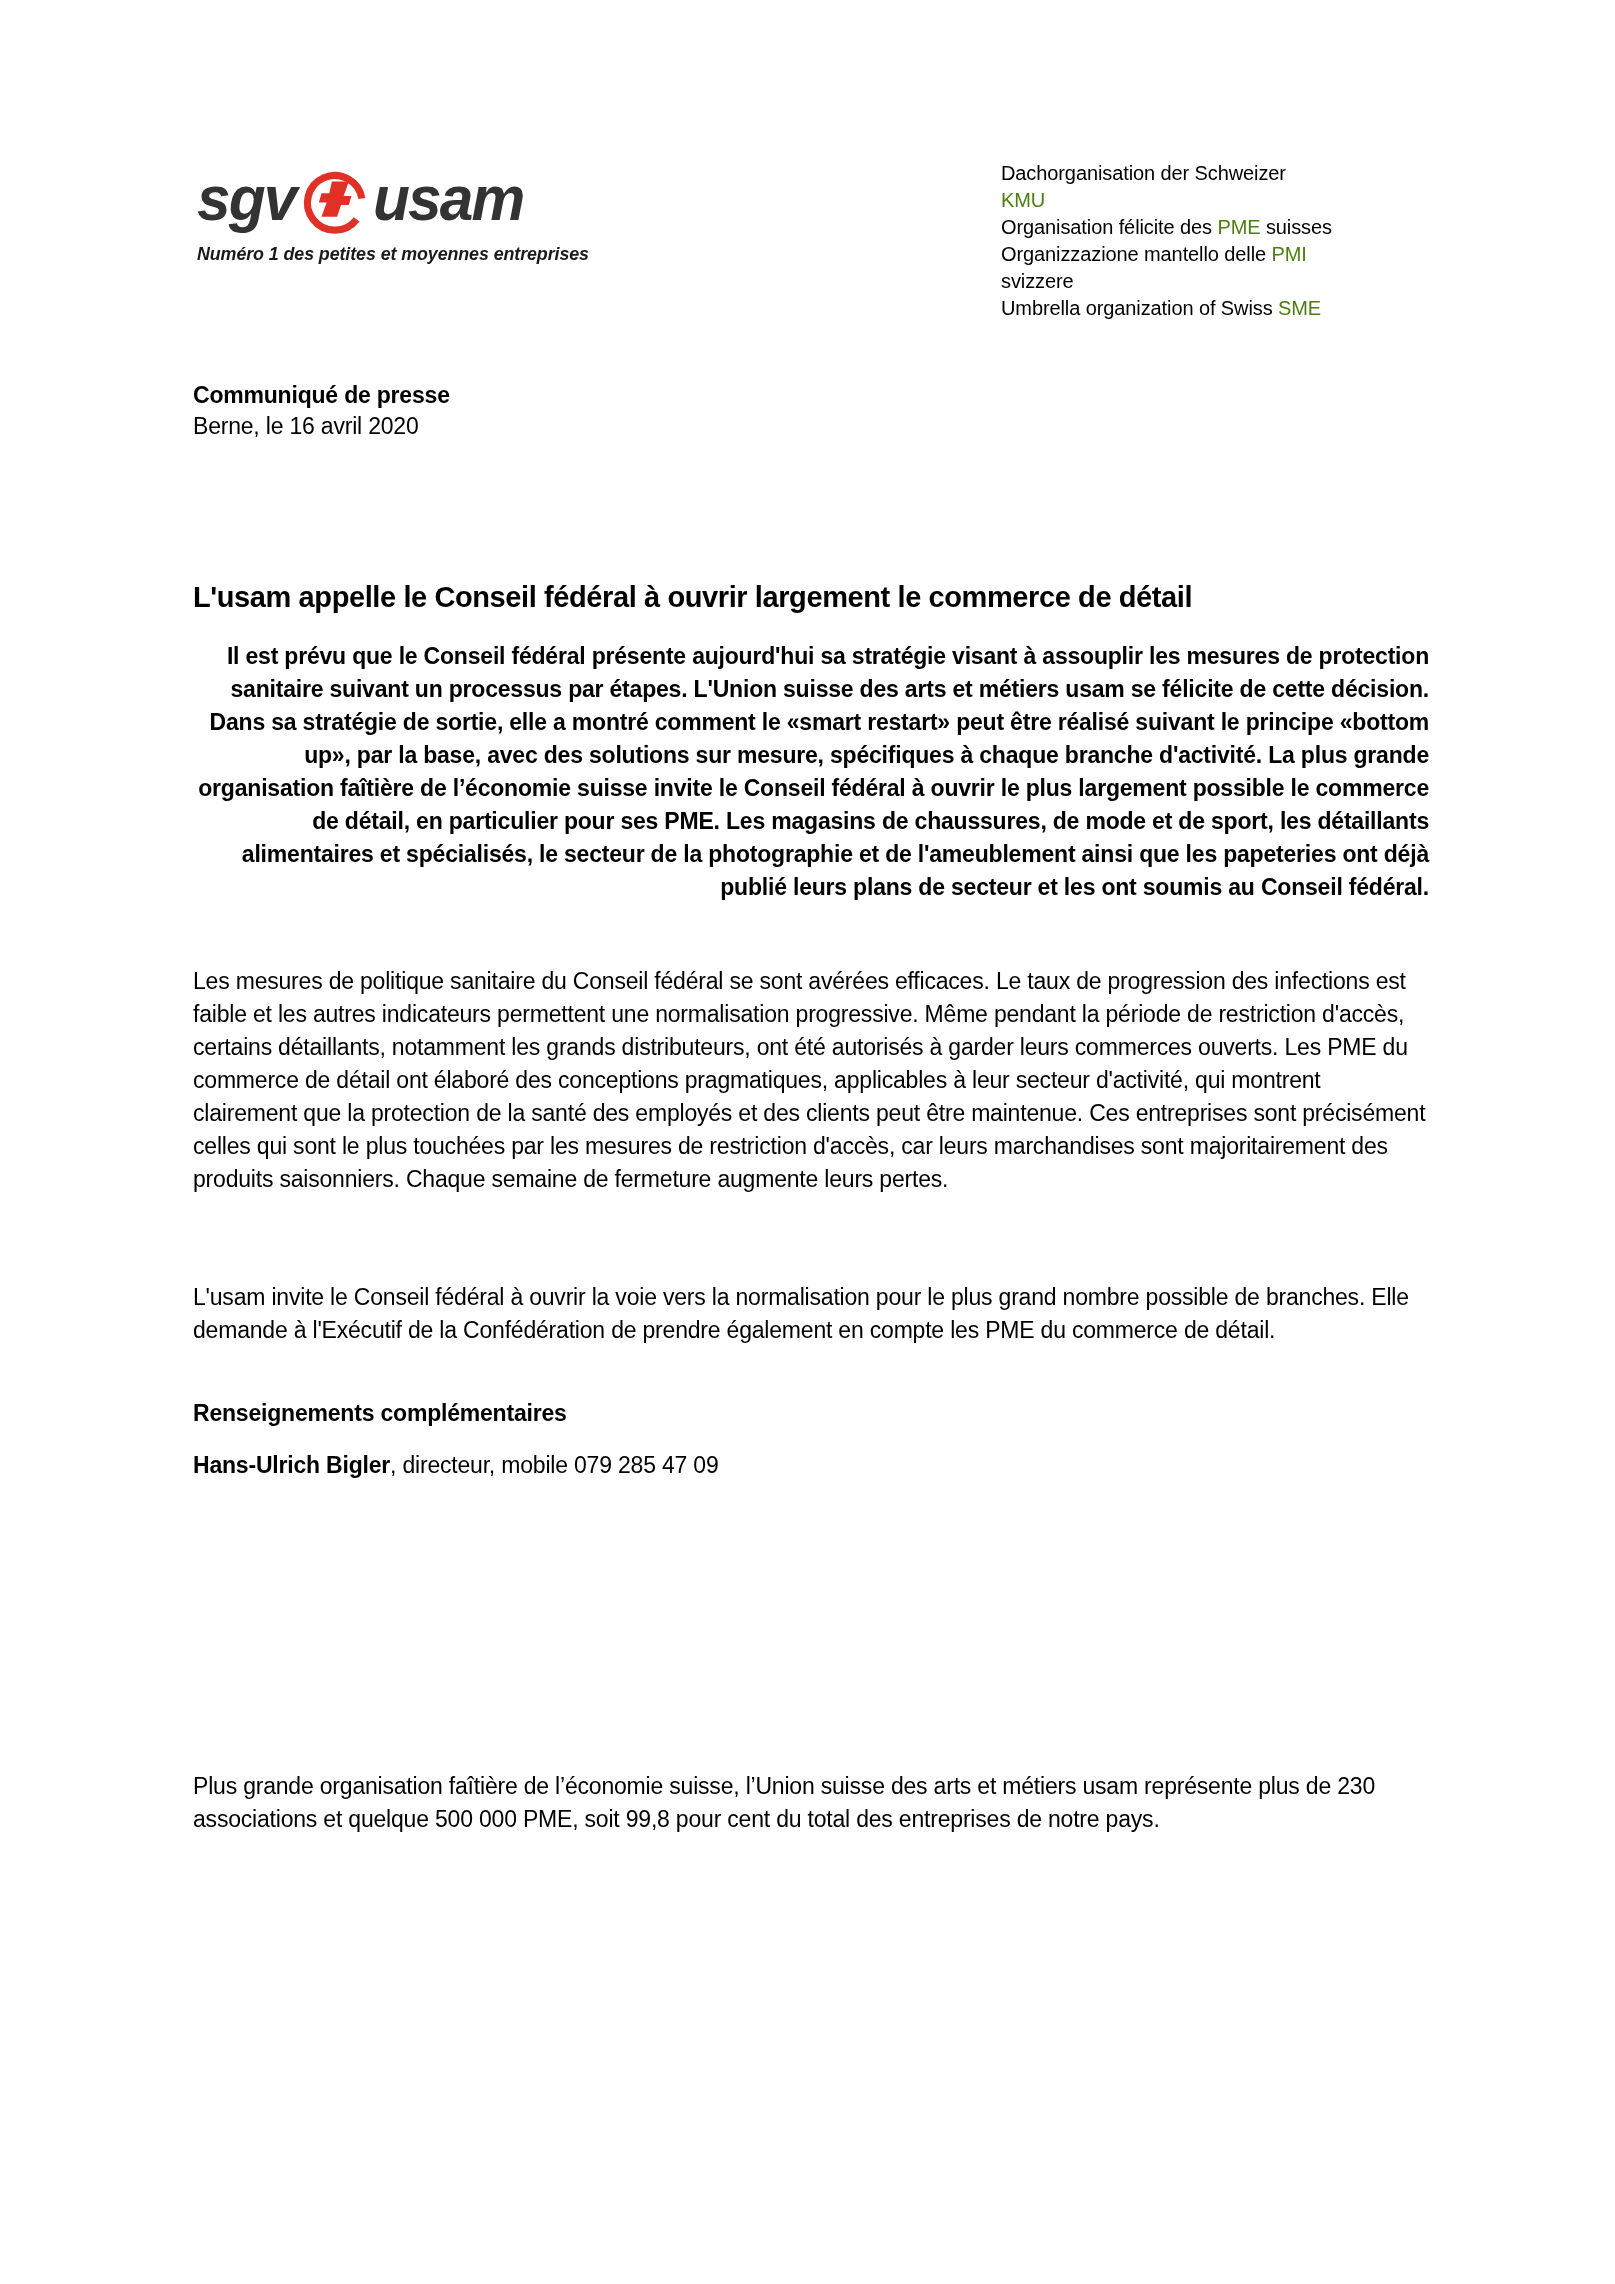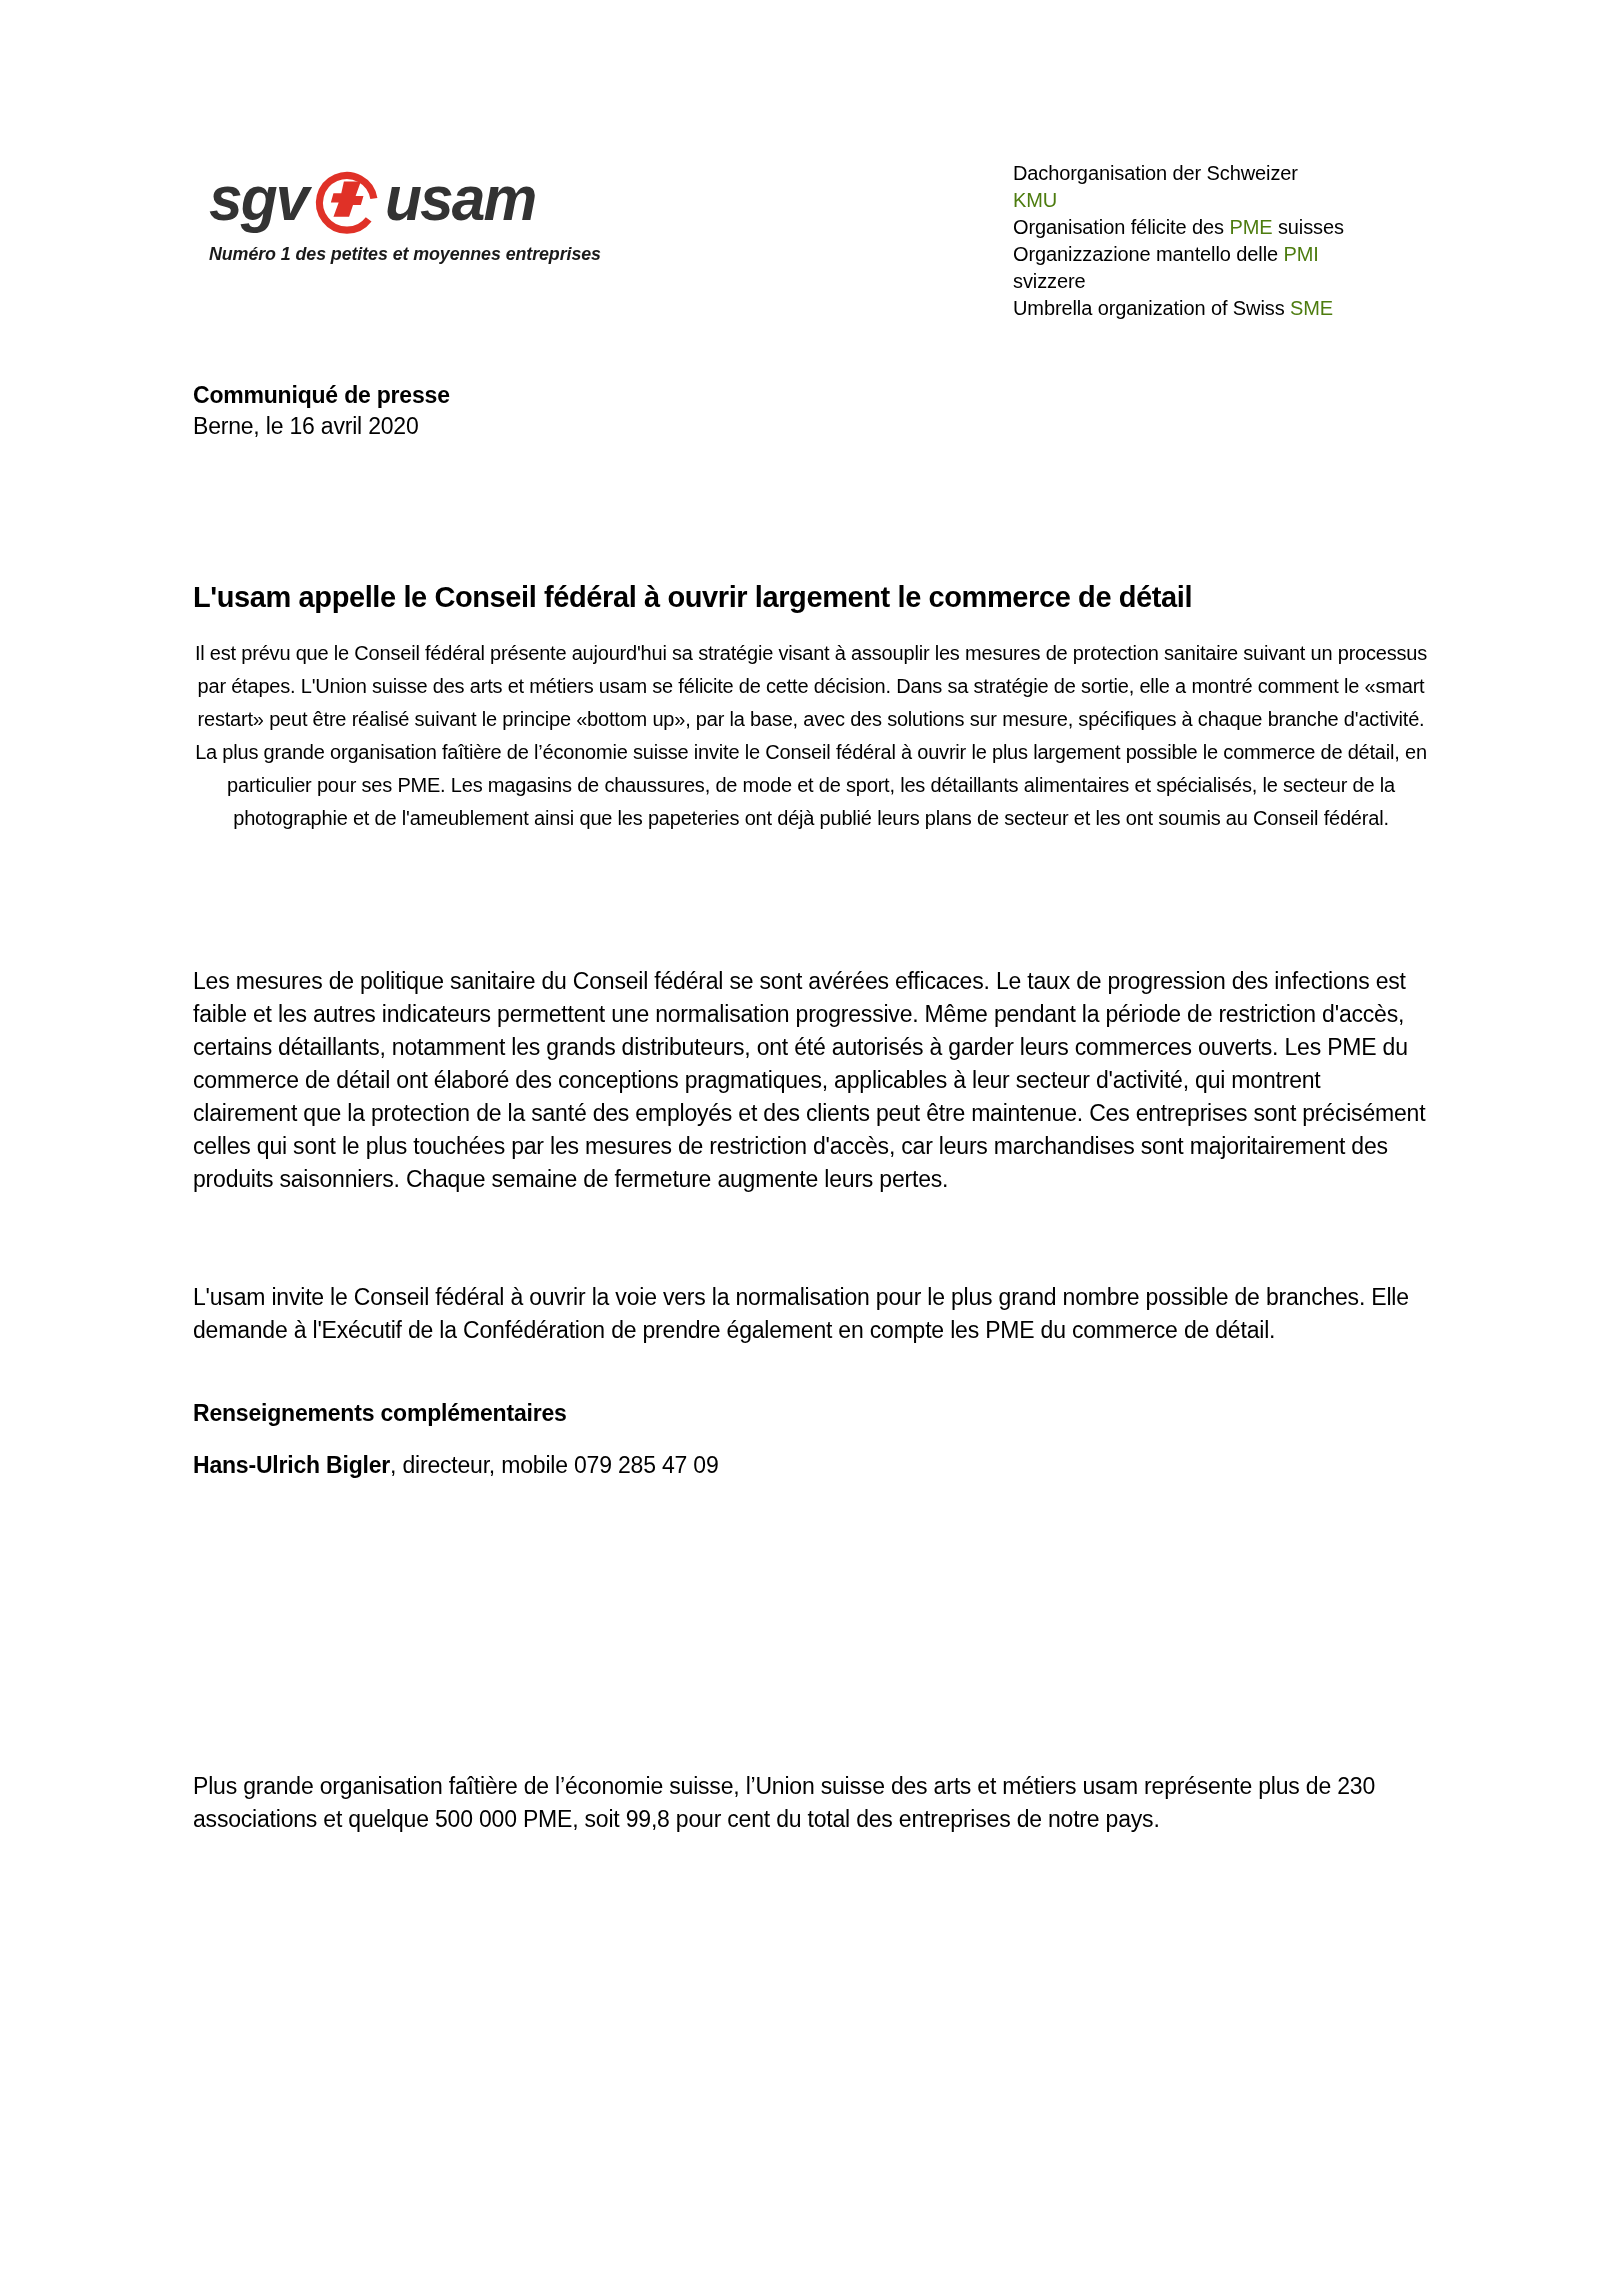--- a/index.html
+++ b/index.html
@@ -14,21 +14,21 @@
     background: #ffffff;
     font-family: "Liberation Sans", sans-serif;
     color: #000000;
     box-sizing: border-box;
     overflow: hidden;
   }
 
   
   .header {
     position: absolute;
-    left: 16px;
+    left: 4px;
     top: 0;
     width: 1328px;
     height: 326px;
   }
   .logo-block {
     position: absolute;
     left: 193px;
     top: 162px;
     width: 495px;
   }
@@ -109,25 +109,25 @@
     line-height: 38px;
     letter-spacing: -0.4px;
     margin-top: 40px;
   }
 
   .lead {
     position: absolute;
     top: 617px;
     left: 0;
     width: 1236px;
-    font-size: 20px;
-    font-weight: 400;
-    line-height: 33px;
-    letter-spacing: -0.2px;
-    text-align: center;
+    font-size: 23px;
+    font-weight: 700;
+    line-height: 33px;
+    letter-spacing: -0.2px;
+    text-align: right;
   }
 
   .para {
     position: absolute;
     left: 0;
     width: 1236px;
     font-size: 23px;
     line-height: 33px;
     letter-spacing: -0.2px;
   }

